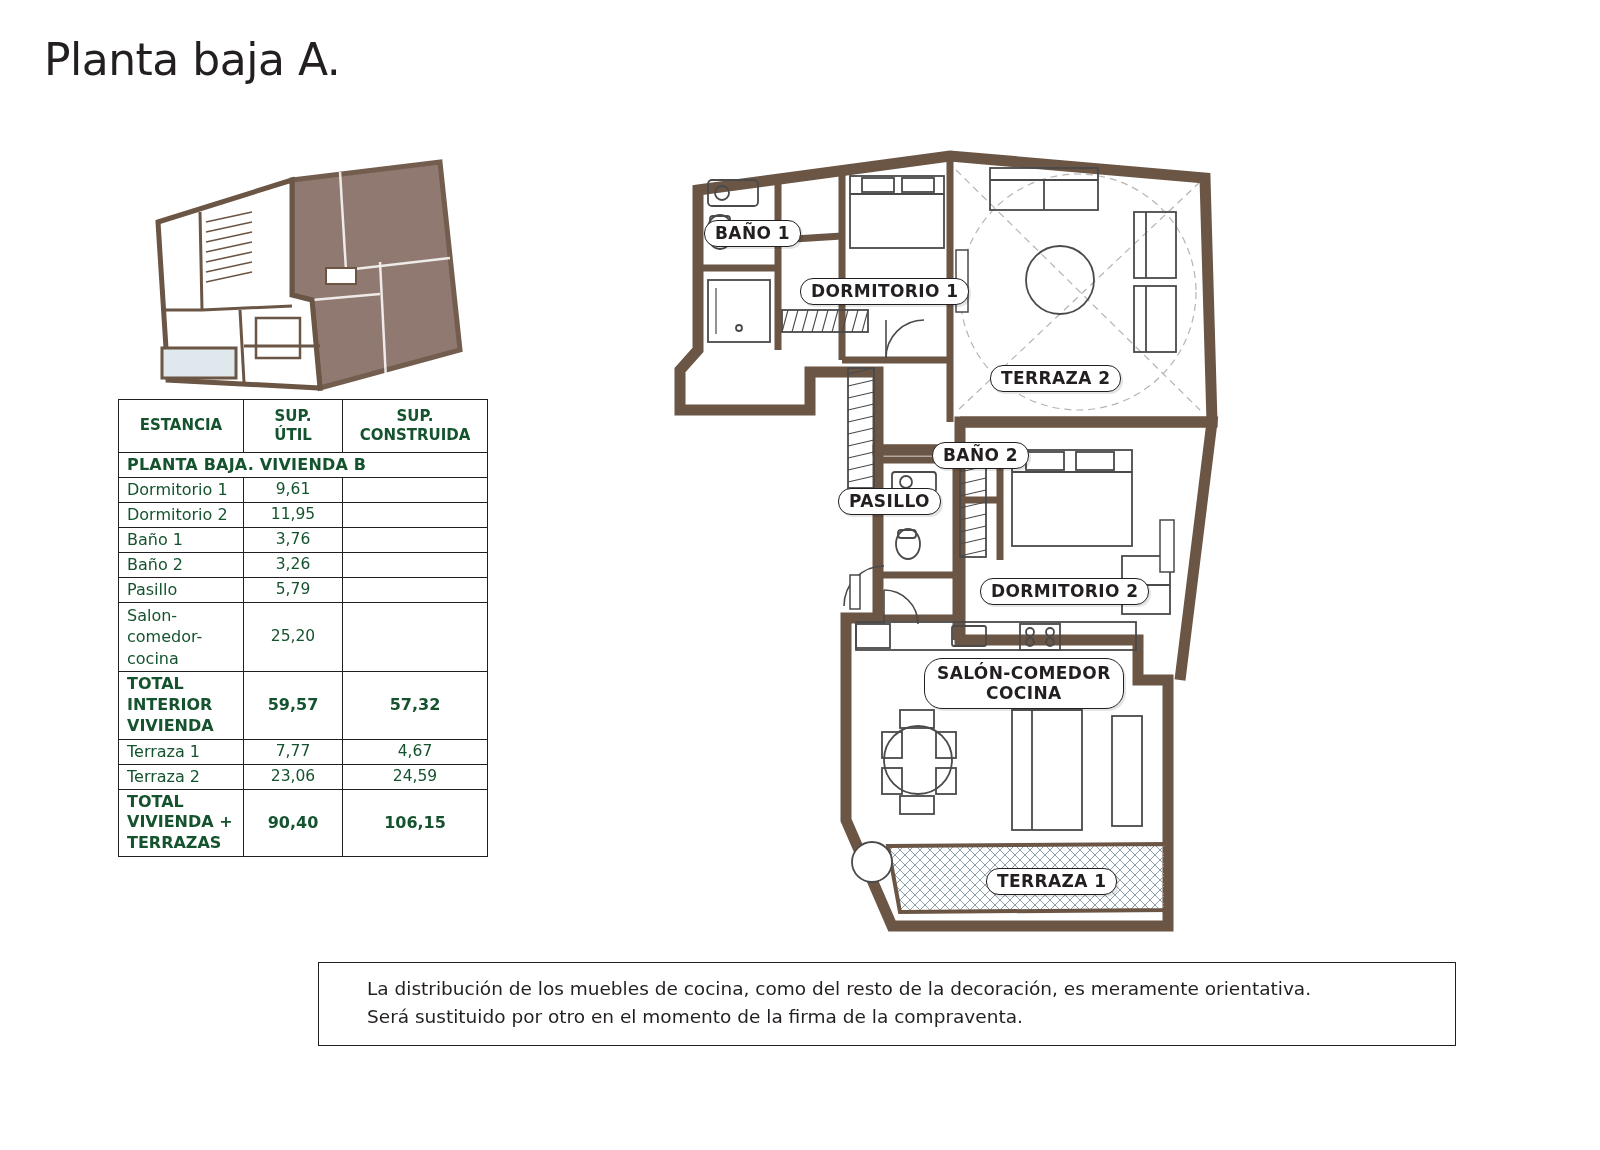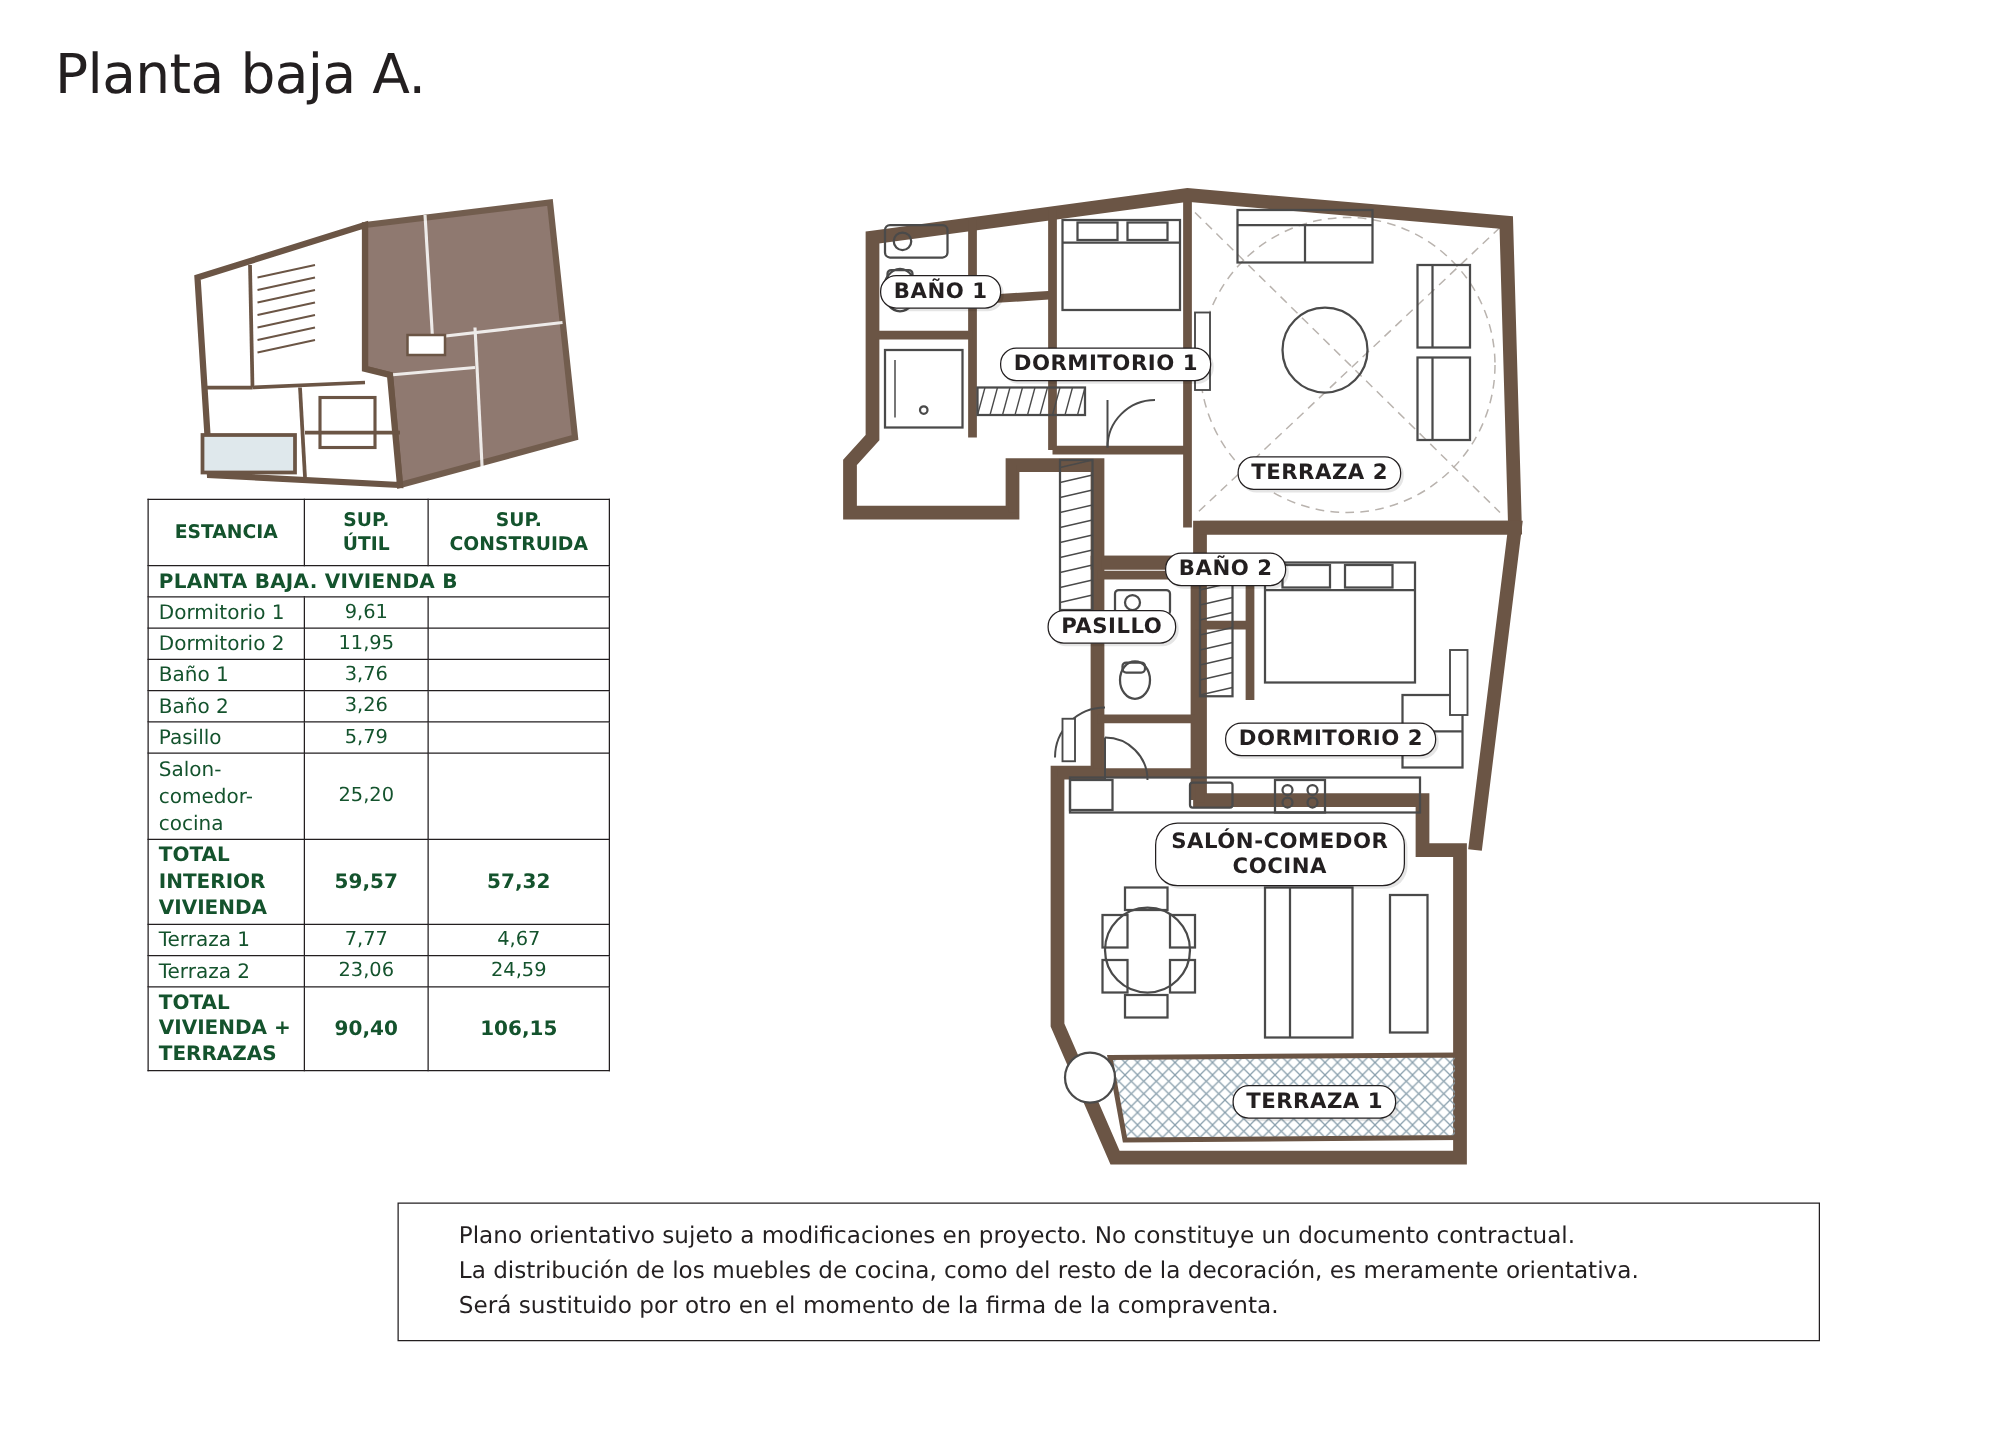--- a/index.html
+++ b/index.html
@@ -431,18 +431,17 @@
     <div class="room-label" style="left:178px; top:368px;">PASILLO</div>
     <div class="room-label" style="left:320px; top:458px;">DORMITORIO 2</div>
     <div class="room-label two-line" style="left:232px; top:538px;margin-left:32px;">
       <span>SALÓN-COMEDOR</span><br>
       <span>COCINA</span>
     </div>
     <div class="room-label" style="left:326px; top:748px;">TERRAZA 1</div>
   </div>
 
   <div id="disclaimer">
-    <div>Plano orientativo sujeto a modificaciones en proyecto. No constituye un documento contractual.</div>
     <div>La distribución de los muebles de cocina, como del resto de la decoración, es meramente orientativa.</div>
     <div>Será sustituido por otro en el momento de la firma de la compraventa.</div>
   </div>
 
 </div>
 
 </body></html>

